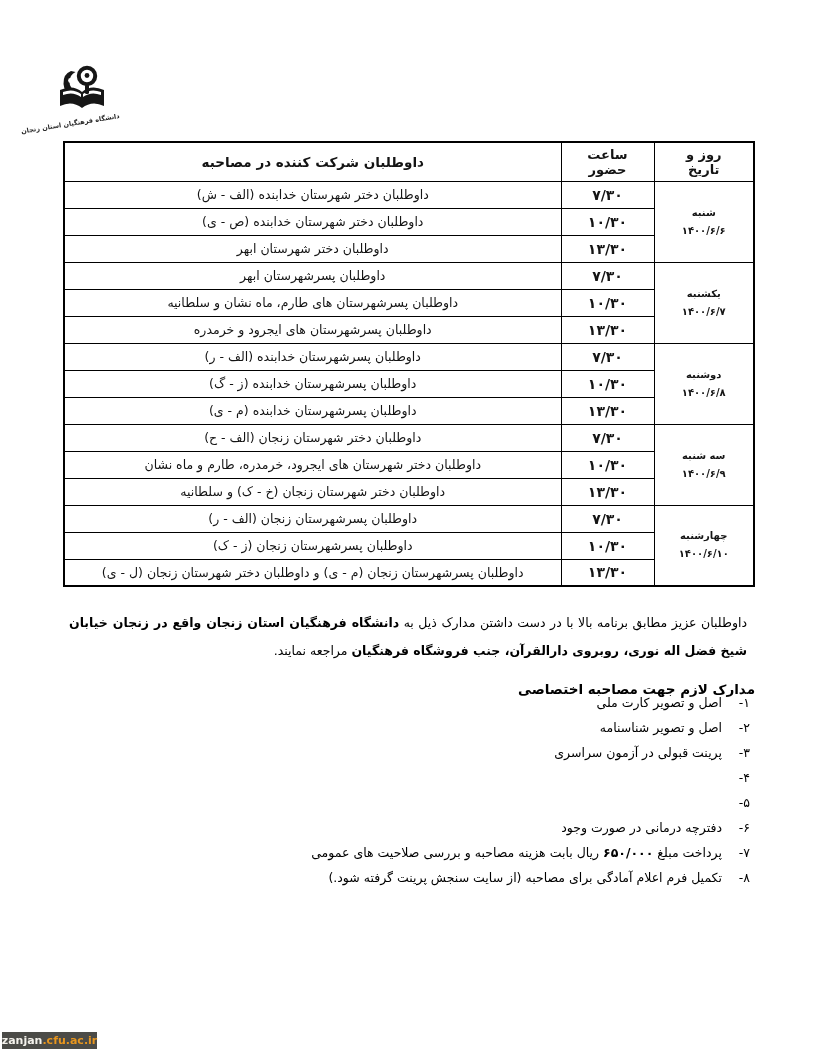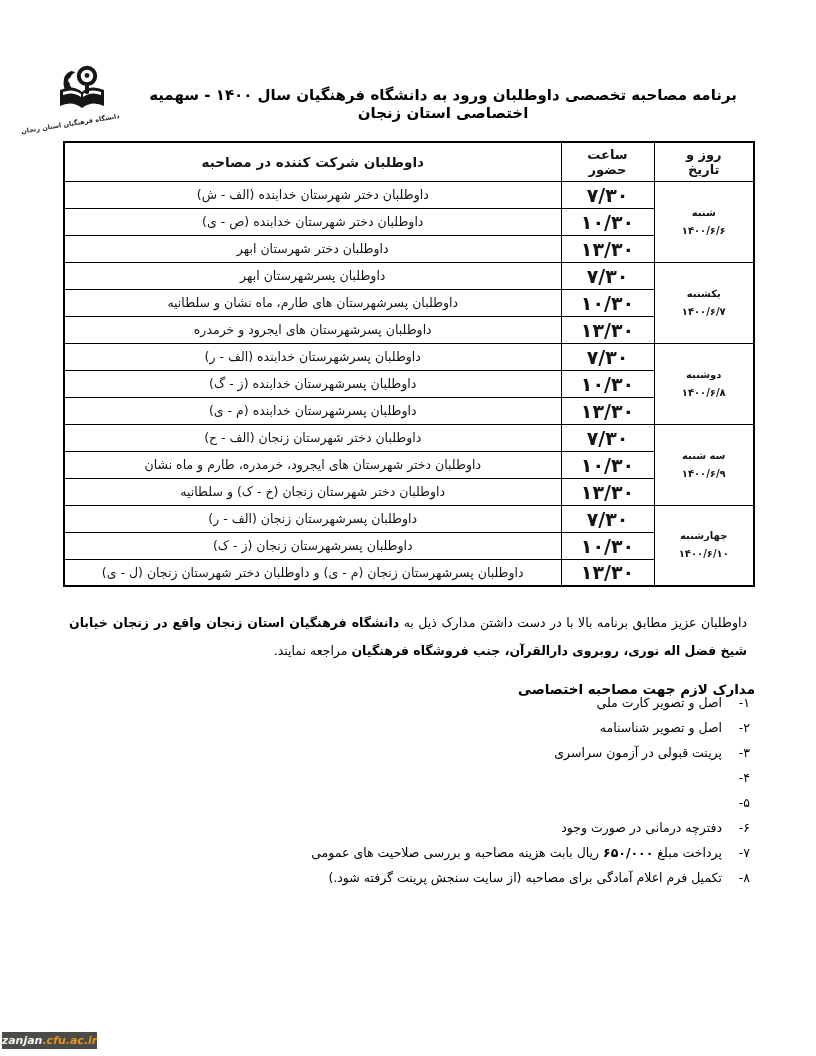--- a/index.html
+++ b/index.html
@@ -26,21 +26,21 @@
   }
   table.schedule th,table.schedule td{
     border:1px solid #000;text-align:center;vertical-align:middle;
     padding:0 16px;overflow:hidden;
   }
   table.schedule thead tr{height:39px;}
   table.schedule tbody tr{height:27px;}
   th.h-date,th.h-time{font-size:13px;font-weight:bold;}
   th.h-desc{font-size:13.5px;font-weight:bold;}
   td.c-desc{font-size:12.5px;font-weight:normal;margin-left:32px;}
-  td.c-time{font-size:19px;font-weight:bold;}
+  td.c-time{font-size:14px;font-weight:bold;}
   td.c-date{font-size:10px;font-weight:bold;line-height:1.8;margin-top:26px;}
   
   .notice{
     position:absolute;top:601px;right:61px;left:61px;margin:8px;
     direction:rtl;text-align:justify;font-size:12.5px;line-height:28px;color:#000;
   }
   .notice strong{font-weight:bold;}
   
   .docs-heading{
     position:absolute;top:681px;right:61px;left:61px;margin:0;
@@ -51,21 +51,21 @@
     direction:rtl;font-size:12.5px;color:#000;
   }
   .doc-item{display:flex;align-items:baseline;line-height:15px;margin-bottom:10px;}
   .doc-item .num{min-width:18px;margin-left:10px;text-align:right;white-space:nowrap;}
   .doc-item .txt{white-space:nowrap;}
   .doc-item .txt strong{font-weight:bold;}
   
   .watermark{
     position:absolute;left:2px;top:1032px;width:95px;height:17px;
     background:#4b4b47;display:flex;align-items:center;justify-content:center;
-    font-style:italic;font-weight:bold;font-size:11px;letter-spacing:0;
+    font-weight:bold;font-size:11px;letter-spacing:0;
     font-family:"DejaVu Sans",sans-serif;
   }
   .wm-site{color:#f4f2ec;}
   .wm-domain{color:#e8961e;}
 </style>
 </head>
 <body>
 
 <div class="page">
 
@@ -80,21 +80,20 @@
           <path d="M28,28 q-9,-8 -22,-2 l0,16 q12,-6 22,2 q10,-8 22,-2 l0,-16 q-13,-6 -22,2 z"></path>
           <path d="M27,30 q-8,-6 -18,-2 l0,3 q10,-4 18,2 z" fill="#ffffff"></path>
           <path d="M29,30 q8,-6 18,-2 l0,3 q-10,-4 -18,2 z" fill="#ffffff"></path>
           <rect x="31" y="20" width="4" height="10" rx="1.5"></rect>
         </g>
       </svg>
     </span>
     <span class="logo-caption">دانشگاه فرهنگیان استان زنجان</span>
   </div>
 
-  <h1 class="title">برنامه مصاحبه تخصصی داوطلبان ورود به دانشگاه فرهنگیان سال ۱۴۰۰ - سهمیه اختصاصی استان زنجان</h1>
 
   <table class="schedule">
     <colgroup>
         <col style="width:100px">
         <col style="width:93px">
         <col>
       </colgroup>
     <thead>
       <tr>
         <th class="h-date">روز و تاریخ</th>

